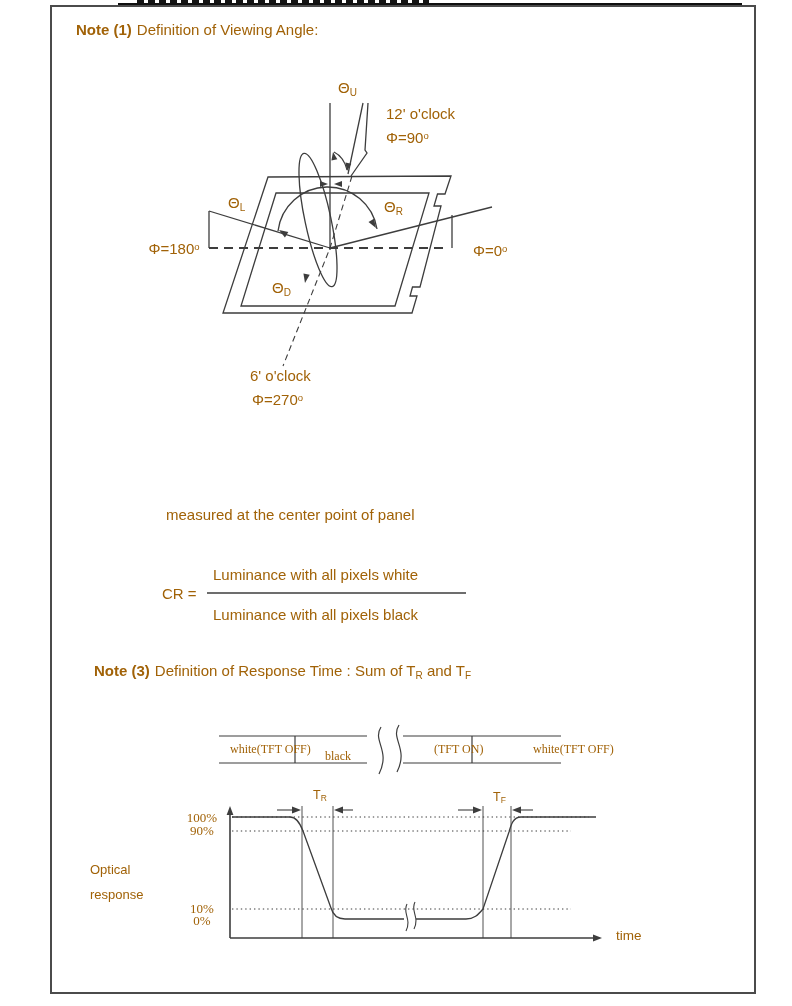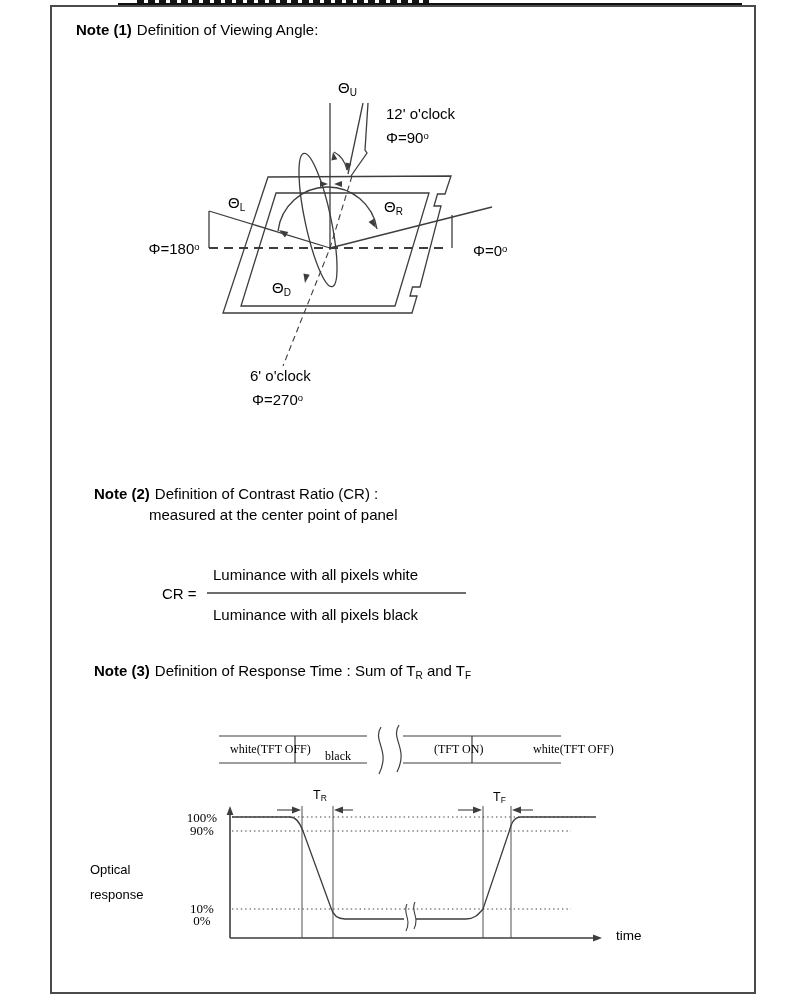--- a/index.html
+++ b/index.html
@@ -1,17 +1,17 @@
 <!DOCTYPE html>
 <html><head>
 <meta charset="utf-8">
 <style>
   html,body{margin:0;padding:0;background:#e8e8e8;}
   .sheet{position:relative;width:792px;height:1006px;background:#ffffff;overflow:hidden;
-         font-family:"Liberation Sans",sans-serif;color:#000000;}
+         font-family:"Liberation Sans",sans-serif;color:#a16207;}
   .abs{position:absolute;}
   .page-border{left:50px;top:5px;width:706px;height:989px;border:2px solid #4b4b4b;box-sizing:border-box;}
   .top-teeth{left:137px;top:0;width:292px;height:3px;
              background:repeating-linear-gradient(90deg,#141414 0 7px,transparent 7px 11px);}
   .top-bar{left:118px;top:2.5px;width:624px;height:3.5px;background:#101010;}
   .note{font-size:15px;line-height:17px;white-space:nowrap;}
   .note .nlabel{font-weight:bold;margin-right:5px;}
   .dlabel{font-size:15px;line-height:16px;white-space:nowrap;}
   .sb{font-size:10px;vertical-align:-3px;}
   .spr{font-size:9.5px;vertical-align:4px;}
@@ -148,24 +148,21 @@
     <span>Φ=0</span><span class="spr">o</span>
   </div>
   <div class="abs dlabel" style="left:272px;top:280px;">
     <span>Θ</span><span class="sb">D</span>
   </div>
   <div class="abs dlabel" style="left:250px;top:368px;">6' o'clock</div>
   <div class="abs dlabel" style="left:252px;top:390px;">
     <span>Φ=270</span><span class="spr">o</span>
   </div>
 
-  <div class="abs note" style="left:94px;top:485px;">
-    <span class="nlabel">Note (2)</span><span>Definition of Contrast Ratio (CR) :</span>
-  </div>
-  <div class="abs note" style="left:149px;top:506px;">measured at the center point of panel</div>
+  <div class="abs note" style="left:166px;top:506px;">measured at the center point of panel</div>
 
   <div class="abs formula" style="left:162px;top:585px;">CR =</div>
   <div class="abs formula" style="left:213px;top:606px;">Luminance with all pixels black</div>
   <div class="abs formula" style="left:213px;top:566px;">Luminance with all pixels white</div>
 
   <div class="abs note" style="left:94px;top:662px;">
     <span class="nlabel">Note (3)</span><span>Definition of Response Time : Sum of T</span><span class="sb">R</span><span> and T</span><span class="sb">F</span>
   </div>
 
   <div class="abs bartext" style="left:203px;top:743px;width:82px;">white(TFT OFF)</div>

